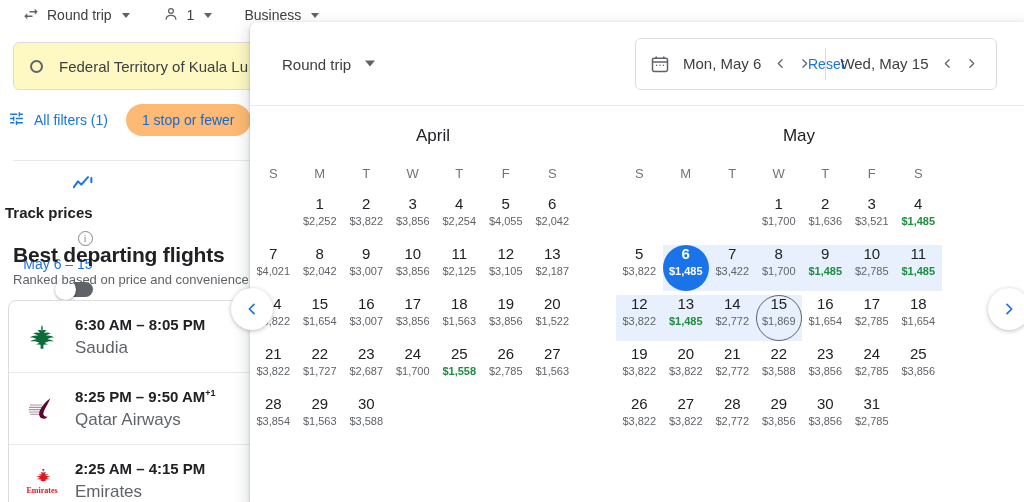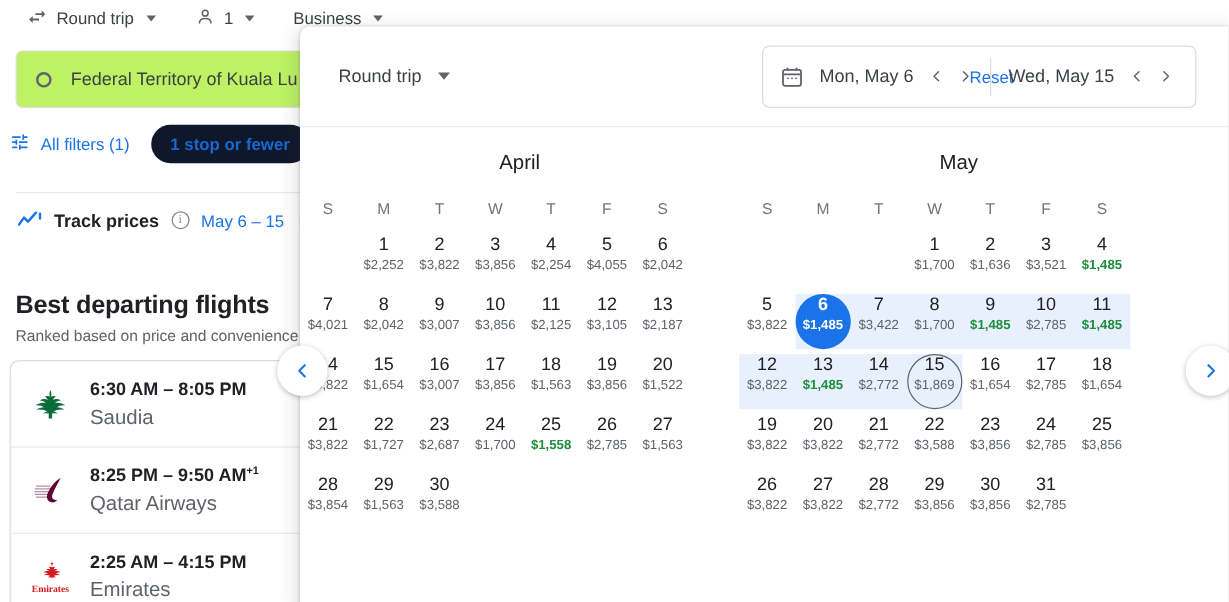--- a/index.html
+++ b/index.html
@@ -30,50 +30,50 @@
     border-right: 4.5px solid transparent; border-top: 5px solid #5f6368;
     margin-left: 3px;
   }
   .swap-icon, .person-icon { display: block; }
 
   .origin-box {
     position: absolute; left: 13px; top: 42px;
     width: 330px; height: 48px;
     border: 1px solid #dadce0; border-radius: 6px;
     display: flex; align-items: center; padding: 0 16px; gap: 16px;
-    background: #bef264;
+    background: #fef9c3;
   }
   .origin-dot {
     width: 13px; height: 13px; border-radius: 50%;
     border: 2px solid #5f6368; flex: none;
   }
   .origin-text { font-size: 15px; color: #3c4043; white-space: nowrap; }
 
   .filters-row {
     position: absolute; left: 0; top: 104px;
     display: flex; align-items: center; gap: 10px;
   }
   .all-filters {
     display: flex; align-items: center; gap: 9px;
     color: #1a73e8; font-size: 14px; font-weight: 500;
     padding: 6px 8px; border-radius: 4px;
   }
   .chip {
-    background: #0f172a; color: #1967d2; font-size: 14px; font-weight: 700;
+    background: #fdba74; color: #1967d2; font-size: 14px; font-weight: 400;
     border-radius: 18px; padding: 8px 16px; white-space: nowrap;
   }
 
   .divider-line {
     position: absolute; left: 13px; top: 160px; width: 250px; height: 1px;
     background: #e8eaed;
   }
 
   .track-row {
-    position: absolute; left: 15px; top: 176px;
-    display: flex; align-items: flex-start; gap: 10px;
+    position: absolute; left: 5px; top: 176px;
+    display: flex; align-items: flex-end; gap: 10px; flex-direction: column;
   }
   .track-label { font-size: 15px; font-weight: 700; color: #202124; }
   .info-circle {
     width: 15px; height: 15px; border-radius: 50%; border: 1px solid #80868b;
     color: #80868b; font-size: 10px; line-height: 13px; text-align: center;
     font-family: "Liberation Serif", serif;
   }
   .track-dates { font-size: 14px; color: #1a73e8; font-weight: 500; }
   .toggle {
     width: 36px; height: 15px; border-radius: 8px; background: #5f6368;

